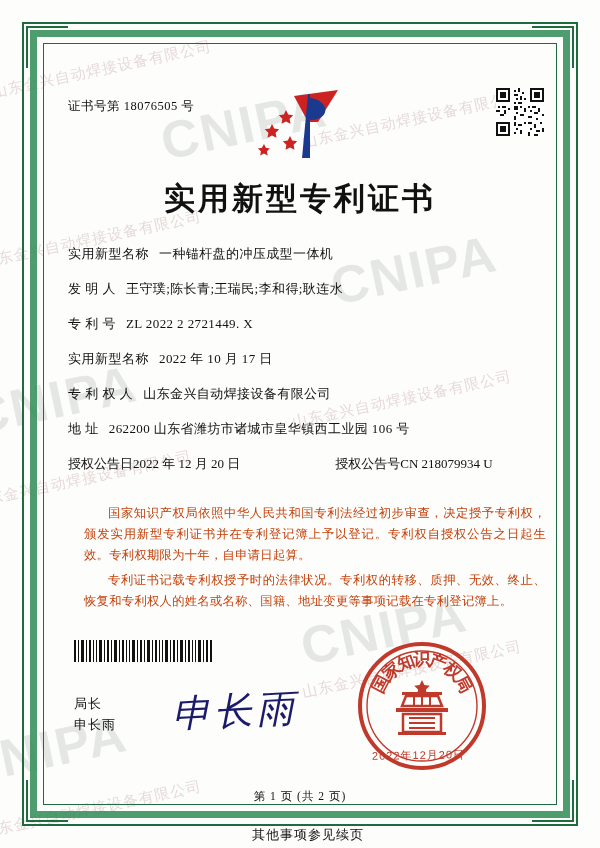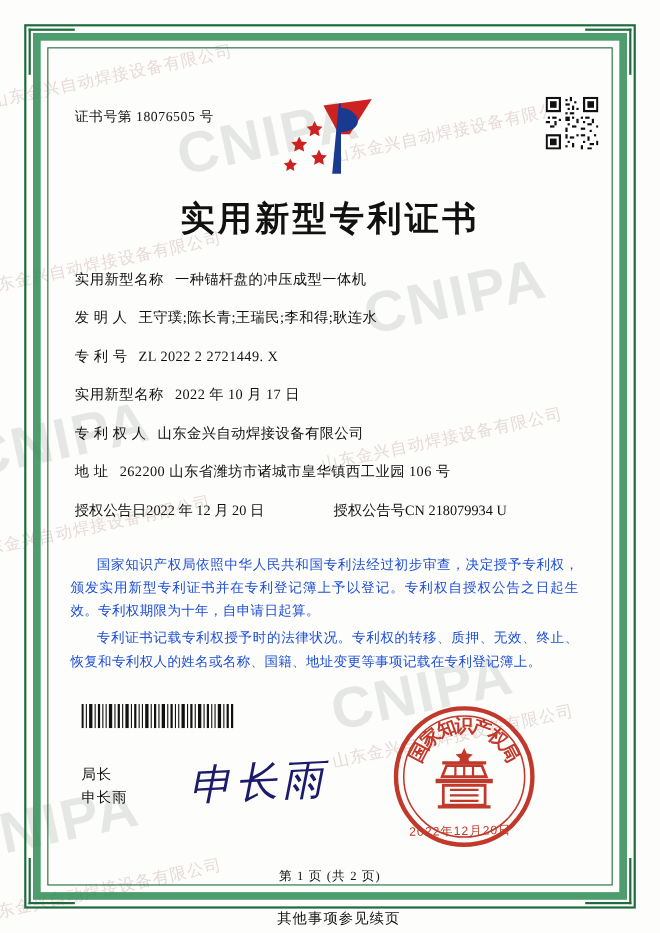--- a/index.html
+++ b/index.html
@@ -152,30 +152,30 @@
 
   .inline-row {
     display: flex;
     align-items: baseline;
     font-size: 13px;
     color: #111;
     margin-bottom: 17px;
     gap: 35px;
   }
   .inline-row .seg { display: flex; align-items: baseline; }
-  .inline-row .seg2 { margin-left: 28px; }
+  .inline-row .seg2 { margin-left: 60px; }
 
   
   .para {
     position: absolute;
-    left: 64px;
+    left: 84px;
     width: 462px;
     font-size: 12.3px;
     line-height: 21px;
-    color: #1d4ed8;
+    color: #c2410c;
     text-align: justify;
     letter-spacing: .3px;
   }
   .para.p1 { top: 503px; text-indent: 24px; }
   .para.p2 { top: 570px; text-indent: 24px; }
 
   
   .barcode {
     position: absolute;
     left: 74px;

